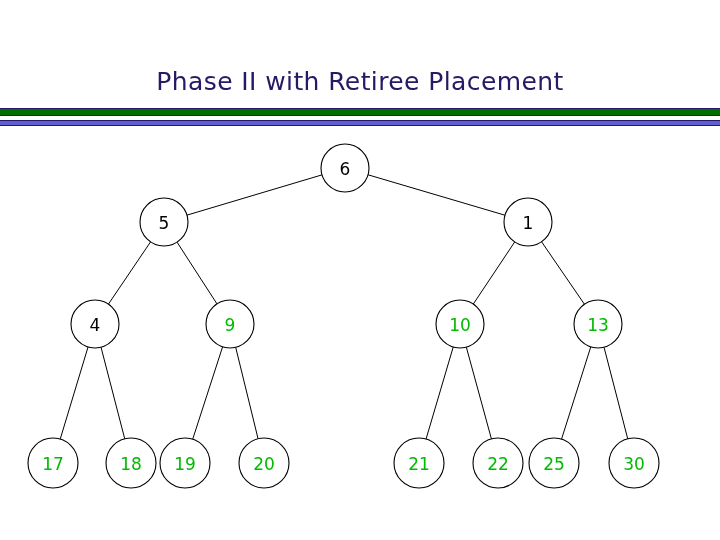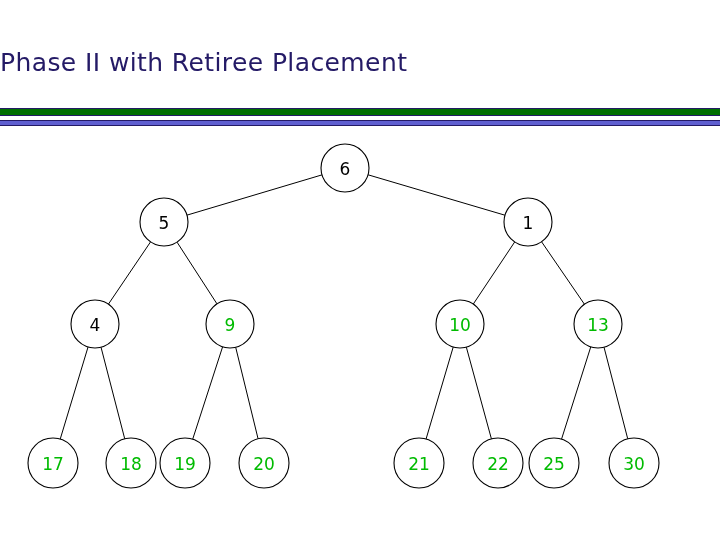--- a/index.html
+++ b/index.html
@@ -14,22 +14,23 @@
     height: 540px;
     background: #ffffff;
     overflow: hidden;
     font-family: "DejaVu Sans", sans-serif;
   }
 
   
   #title {
     position: absolute;
     left: 0;
-    top: 48px;
-    width: 720px;
+    top: 67px;
+    width: 720px;
+    text-align: center;
     font-family: "DejaVu Sans", sans-serif;
     font-size: 25px;
     letter-spacing: 0.4px;
     color: #241a66;
     white-space: nowrap;
   }
 
   
   #divider {
     position: absolute;

